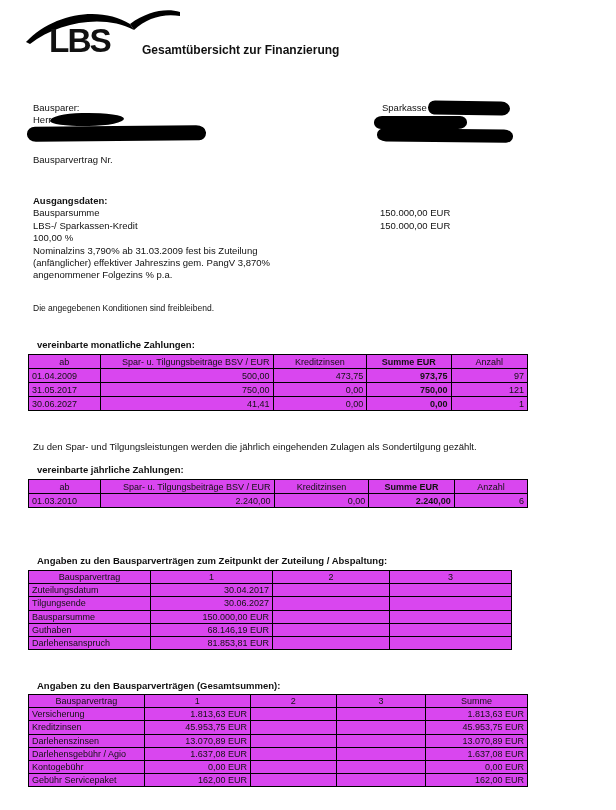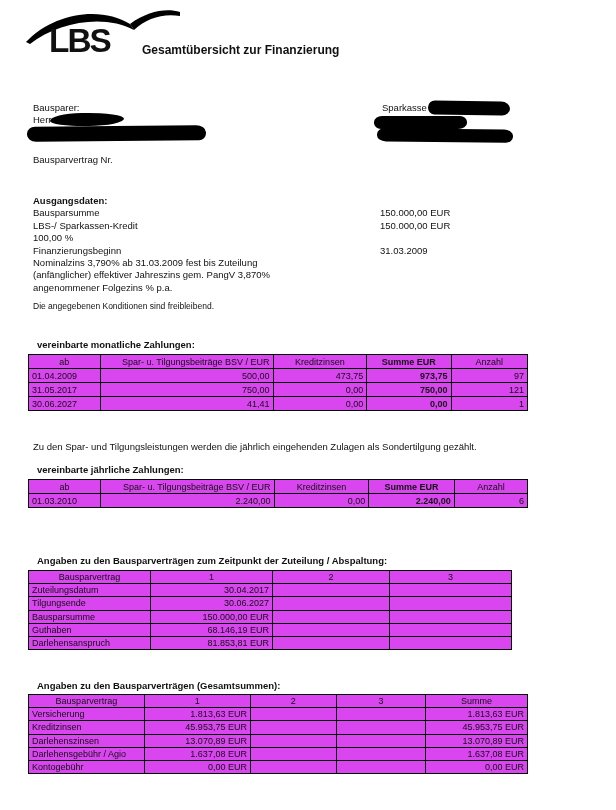--- a/index.html
+++ b/index.html
@@ -25,21 +25,21 @@
   .r-herr{left:50px;top:113px;width:74px;height:13px;border-radius:45% 55% 50% 50%/60% 50% 55% 45%;transform:rotate(-.8deg);}
   .r-b2{left:27px;top:126px;width:179px;height:15px;border-radius:8px 10px 7px 9px/7px;transform:rotate(-.5deg);}
   .r-s1{left:428px;top:101px;width:82px;height:14px;border-radius:7px 9px 8px 6px/7px;transform:rotate(1deg);}
   .r-s2{left:374px;top:116px;width:93px;height:13px;border-radius:8px 7px 9px 7px/6px;}
   .r-s3{left:377px;top:129px;width:136px;height:13px;border-radius:7px 9px 7px 9px/6px;transform:rotate(.6deg);}
   
   .ausg{position:absolute;left:33px;top:195px;width:545px;font-size:9.5px;line-height:12.4px;}
   .ausg .hd{font-weight:bold;}
   .ausg-row{display:flex;}
   .ausg-row .lbl{width:347px;}
-  .ausg-note{margin-top:6px;font-size:8.5px;}
+  .ausg-note{margin-top:20px;font-size:8.5px;}
   
   .sec{position:absolute;left:33px;font-size:9.5px;font-weight:bold;margin:4px;}
   .note{position:absolute;left:33px;font-size:9.5px;}
   
   table{border-collapse:collapse;table-layout:fixed;position:absolute;left:28px;font-size:9px;background:#d946ef;}
   th,td{border:1px solid #000;padding:0 3px;overflow:hidden;white-space:nowrap;font-weight:normal;}
   .pay th,.pay td{height:13px;}
   .vt th,.vt td,.vt4 th,.vt4 td{height:12.2px;}
   th{text-align:center;}
   
@@ -90,24 +90,20 @@
       <span class="lbl">Bausparsumme</span>
       <span>150.000,00 EUR</span>
     </div>
     <div class="ausg-row">
       <span class="lbl">LBS-/ Sparkassen-Kredit</span>
       <span>150.000,00 EUR</span>
     </div>
     <div class="ausg-row">
       <span>100,00 %</span>
     </div>
-    <div class="ausg-row">
-      <span class="lbl">Finanzierungsbeginn</span>
-      <span>31.03.2009</span>
-    </div>
     <div>Nominalzins 3,790% ab 31.03.2009  fest bis Zuteilung</div>
     <div>(anfänglicher) effektiver Jahreszins gem. PangV  3,870%</div>
     <div>angenommener Folgezins  % p.a.</div>
     <div class="ausg-note">Die angegebenen Konditionen sind freibleibend.</div>
   </div>
 
   <h2 class="sec" style="top:335px;">vereinbarte monatliche Zahlungen:</h2>
   <table id="tbl-monthly" class="pay">
       <thead>
         <tr>
@@ -250,16 +246,23 @@
           <td class="c3"></td>
           <td class="c4">1.637,08 EUR</td>
         </tr>
         <tr>
           <td class="c0">Kontogebühr</td>
           <td class="c1">0,00 EUR</td>
           <td class="c2"></td>
           <td class="c3"></td>
           <td class="c4">0,00 EUR</td>
         </tr>
+        <tr>
+          <td class="c0">Gebühr Servicepaket</td>
+          <td class="c1">162,00 EUR</td>
+          <td class="c2"></td>
+          <td class="c3"></td>
+          <td class="c4">162,00 EUR</td>
+        </tr>
       </tbody>
     </table>
 
 </div>
 
 </body></html>

